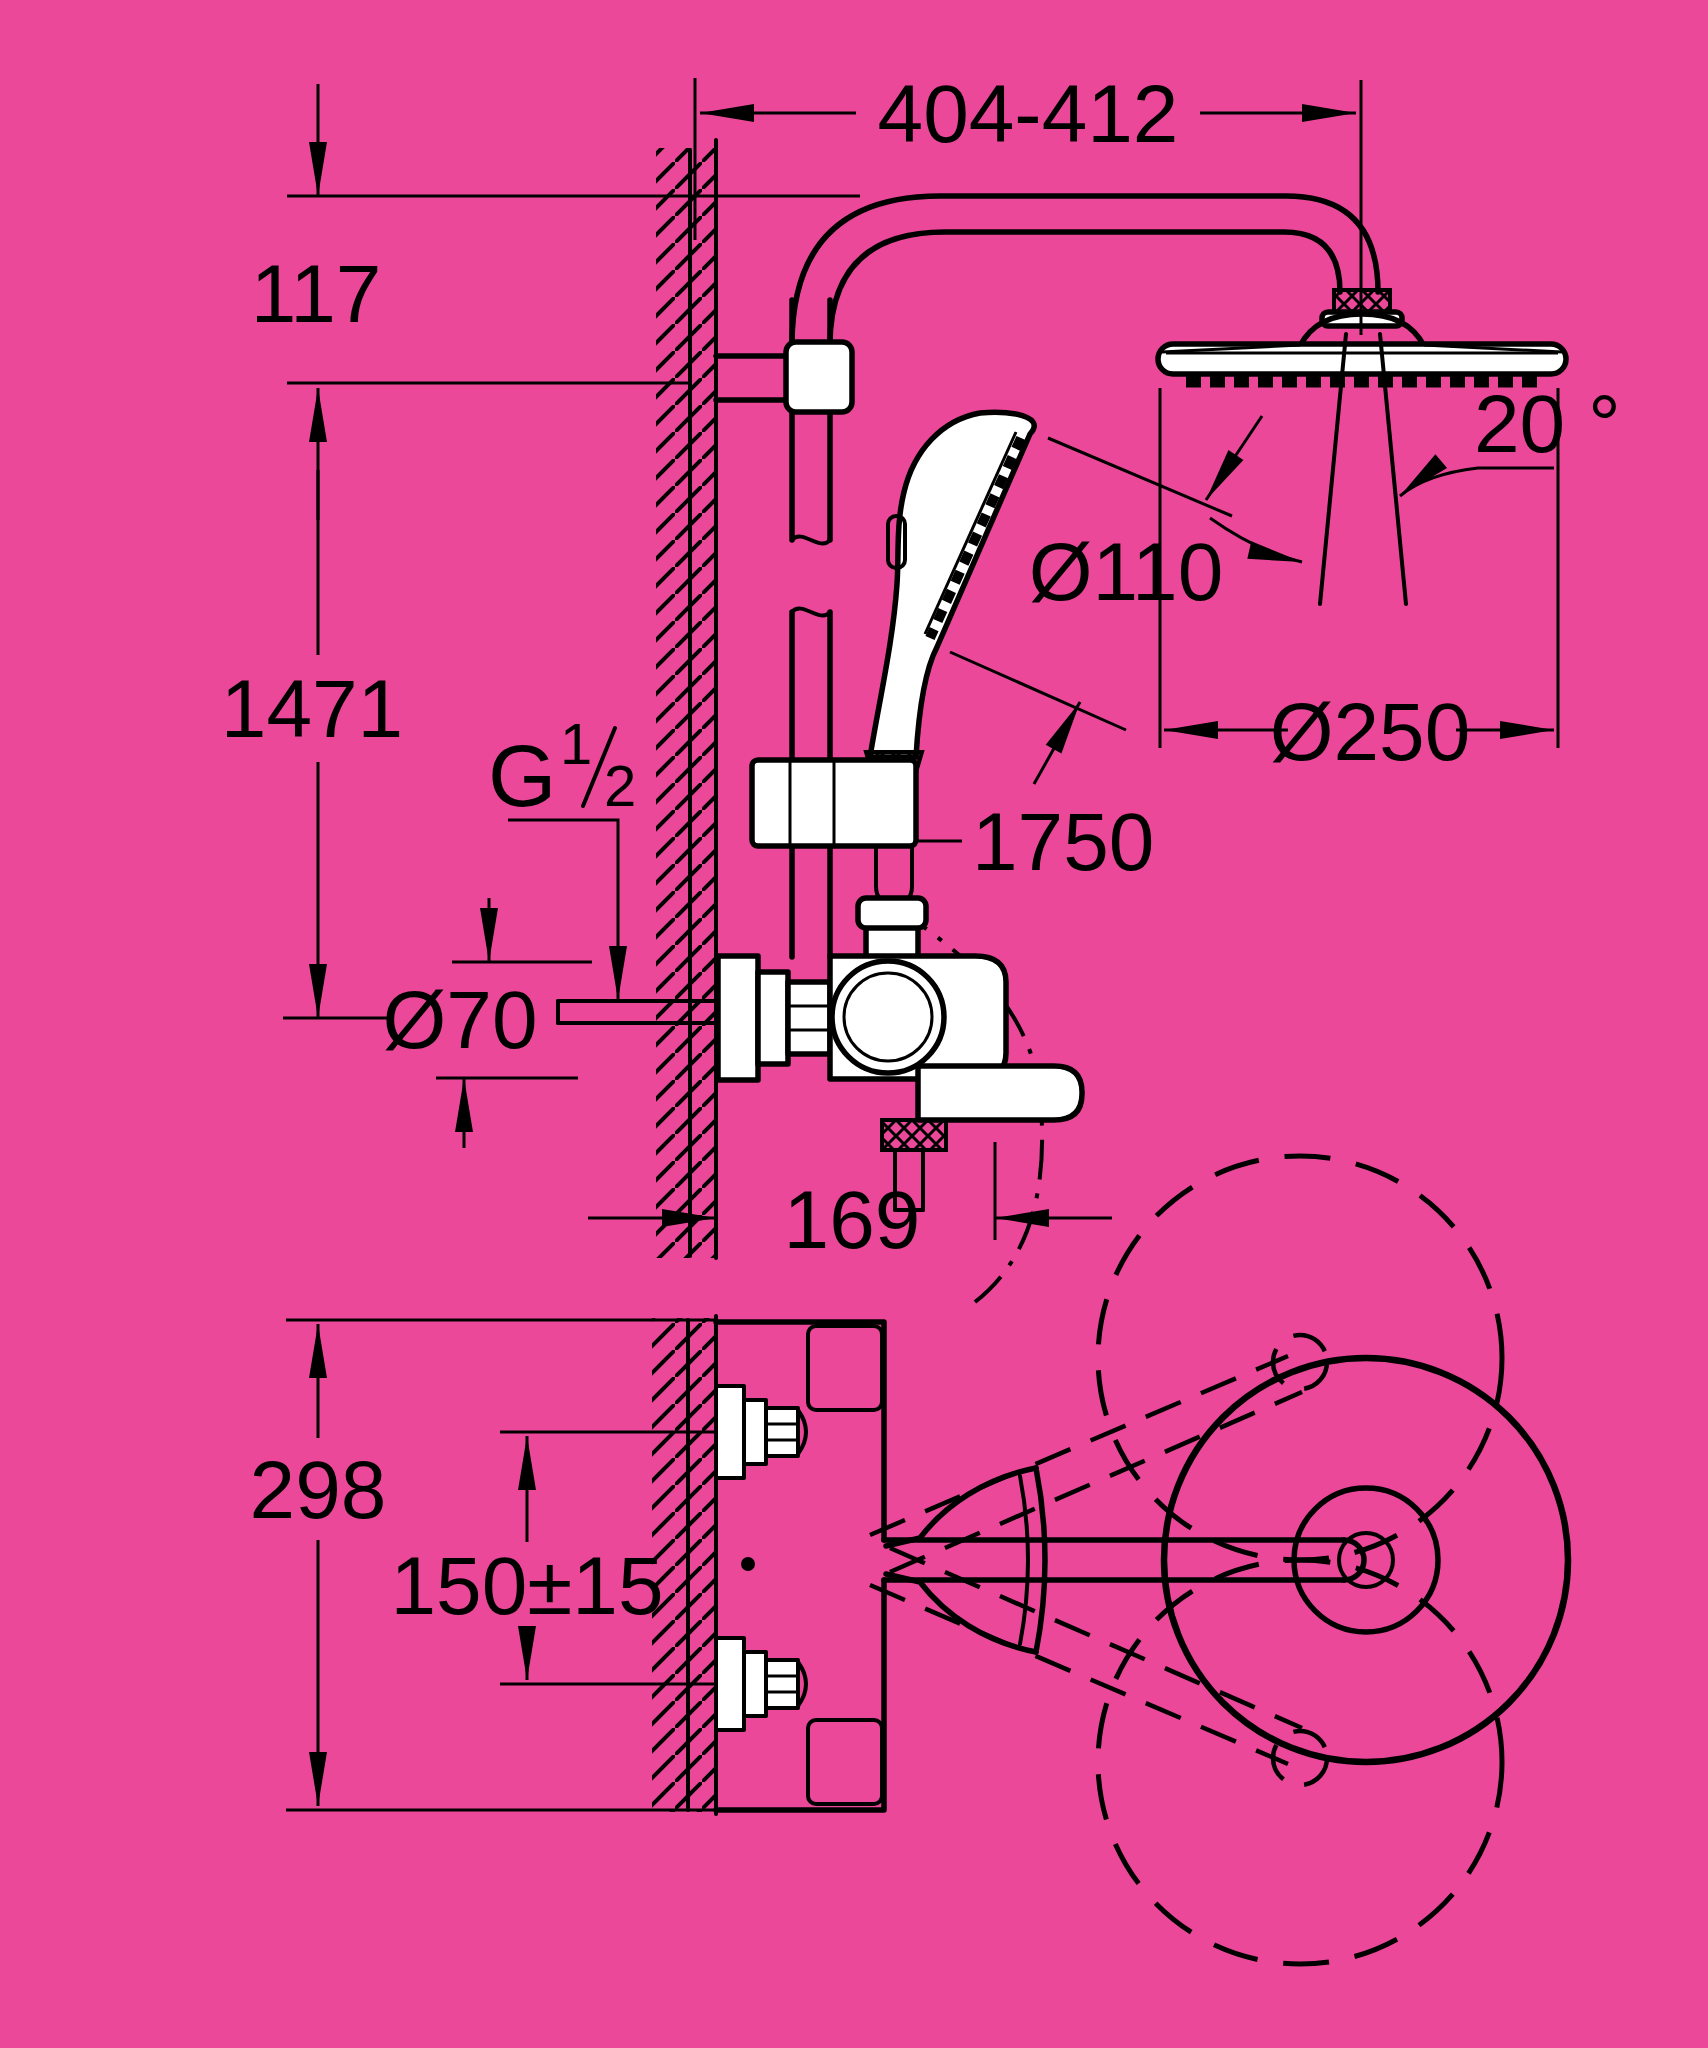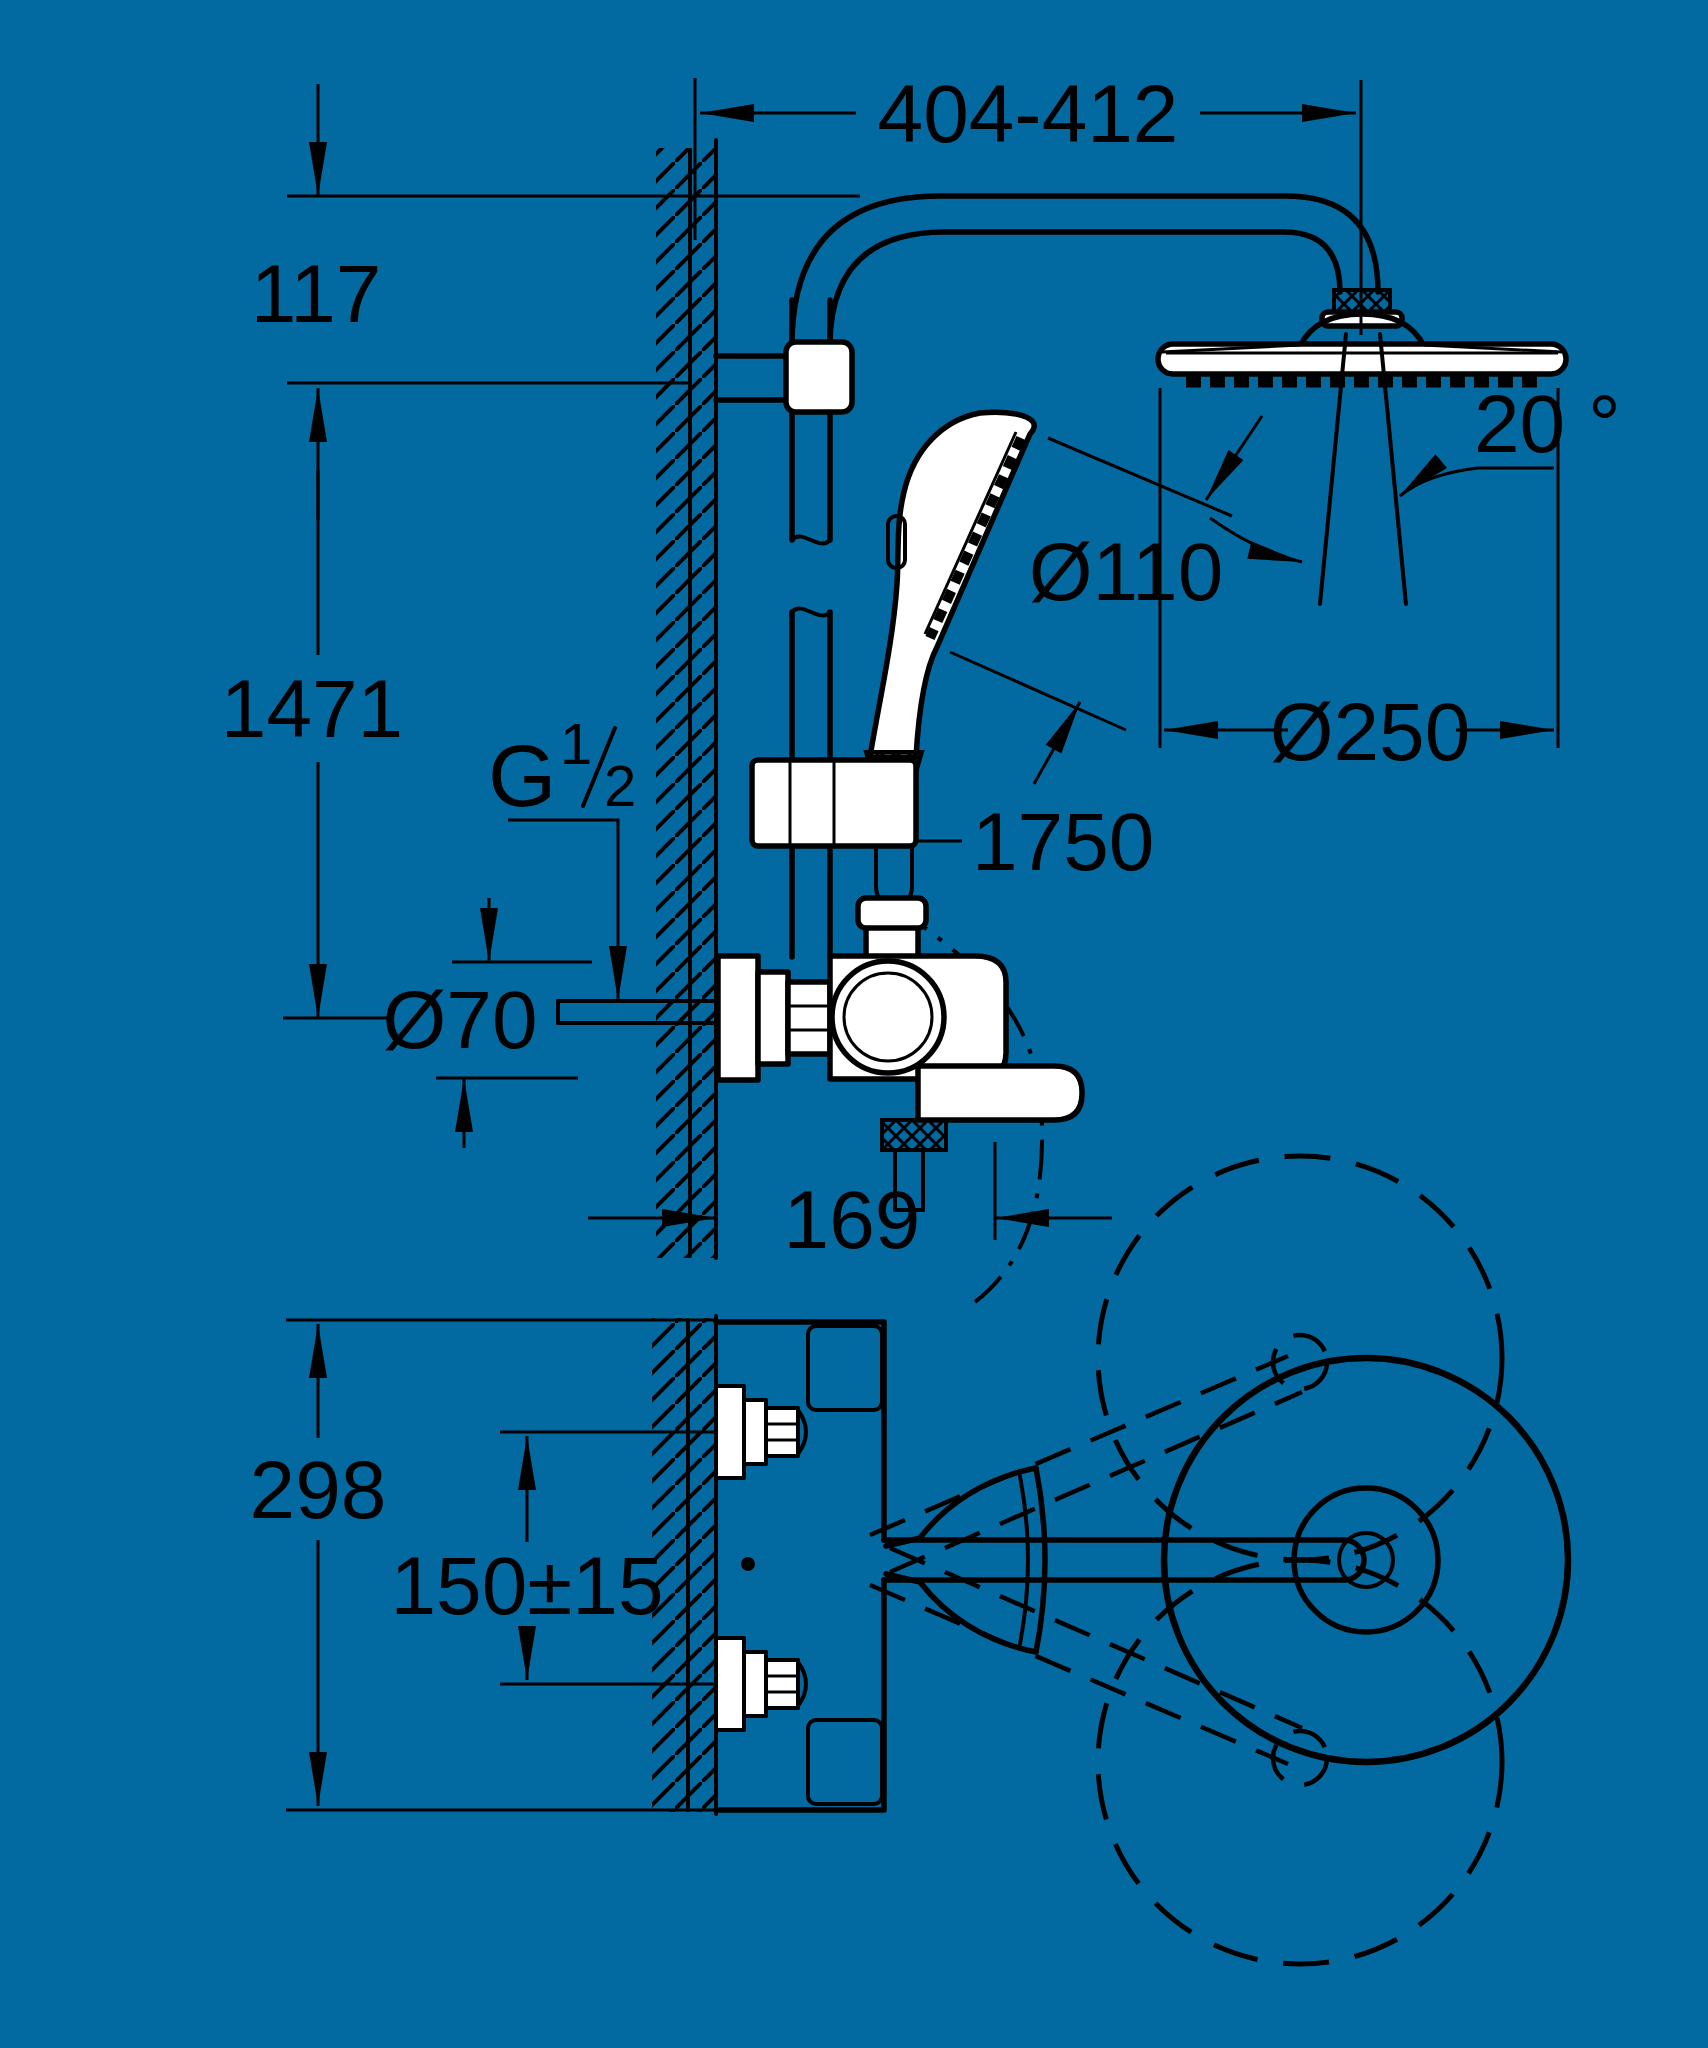--- a/index.html
+++ b/index.html
@@ -1,16 +1,16 @@
 <!DOCTYPE html>
 <html><head>
 <meta charset="utf-8">
 <style>
   html,body{margin:0;padding:0;background:#fff;}
-  .stage{width:1708px;height:2048px;position:relative;background:#0369a1;}
+  .stage{width:1708px;height:2048px;position:relative;background:#ec4899;}
   svg{display:block;}
   svg *{vector-effect:none;}
   .ln  {fill:none;stroke:#000;stroke-width:5.5;stroke-linecap:round;stroke-linejoin:round;}
   .ln4 {fill:none;stroke:#000;stroke-width:4;stroke-linecap:round;stroke-linejoin:round;}
   .dim {fill:none;stroke:#000;stroke-width:3;stroke-linecap:butt;}
   .dimE{fill:none;stroke:#000;stroke-width:3;stroke-linecap:butt;}
   .wfill{fill:#fff;stroke:#000;stroke-width:5.5;stroke-linejoin:round;}
   .wfill4{fill:#fff;stroke:#000;stroke-width:4;stroke-linejoin:round;}
   .hfill{fill:url(#hatch);stroke:none;}
   .xfill{fill:url(#xhatch);stroke:#000;stroke-width:4;}

